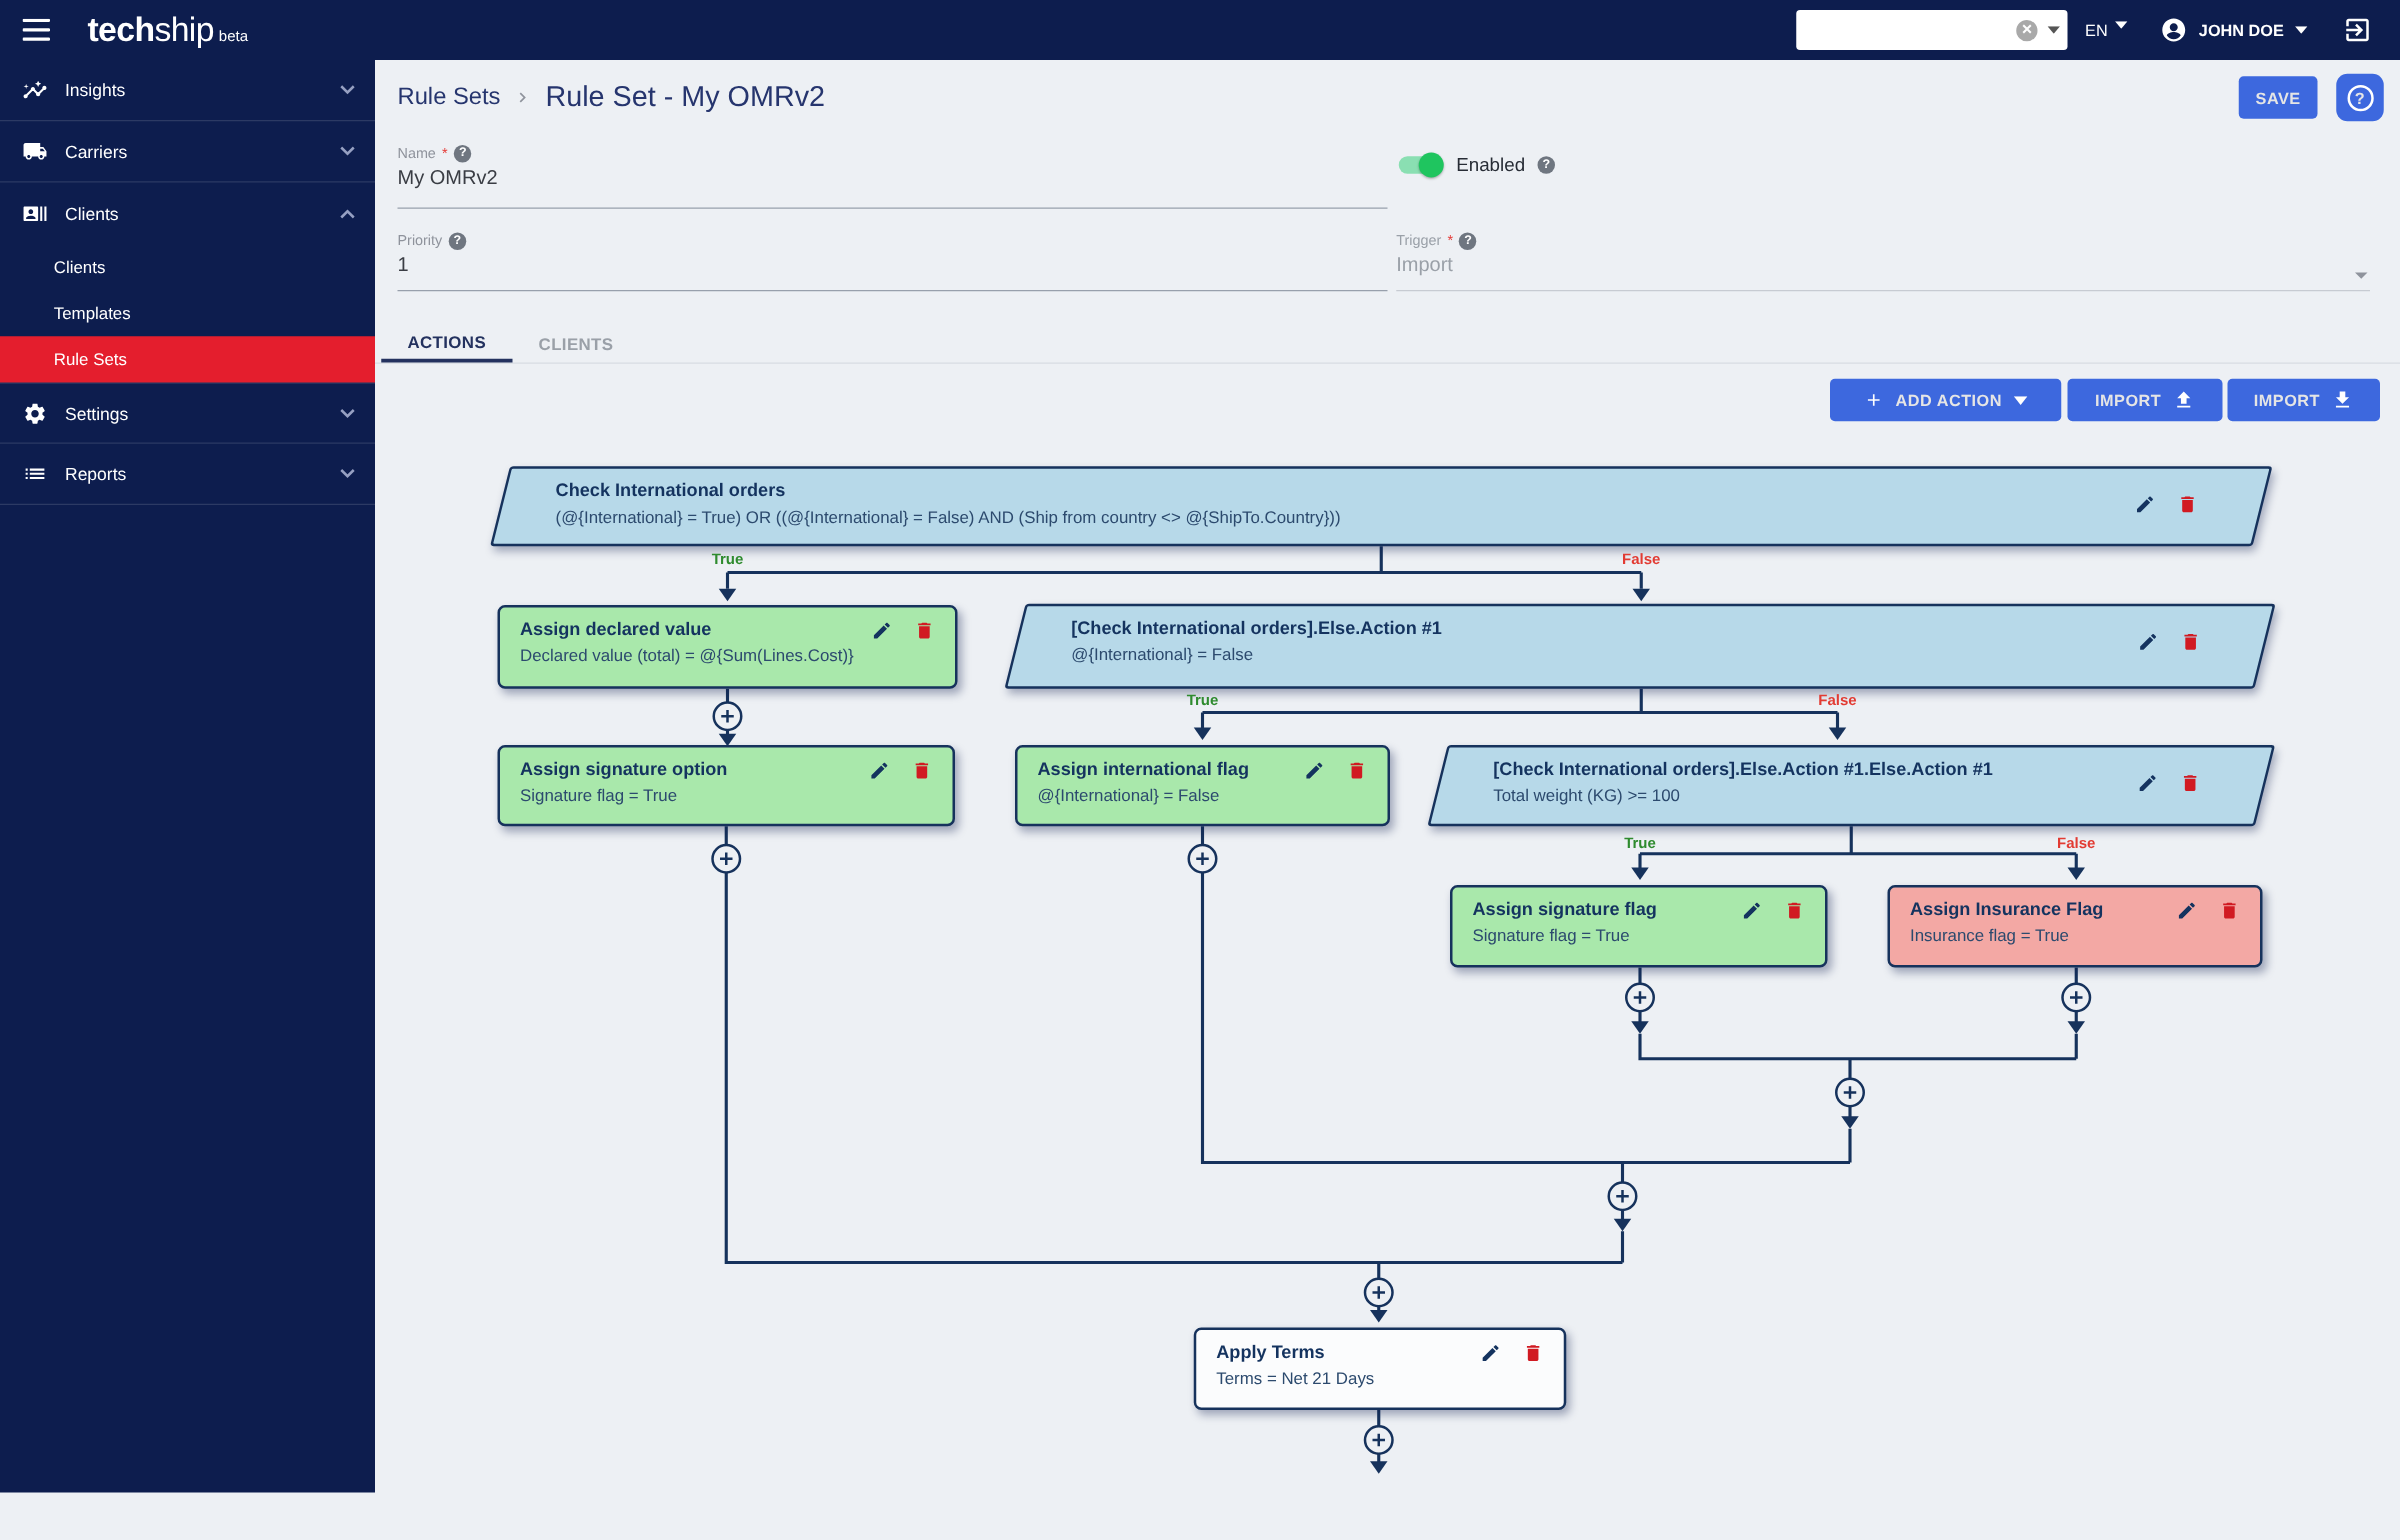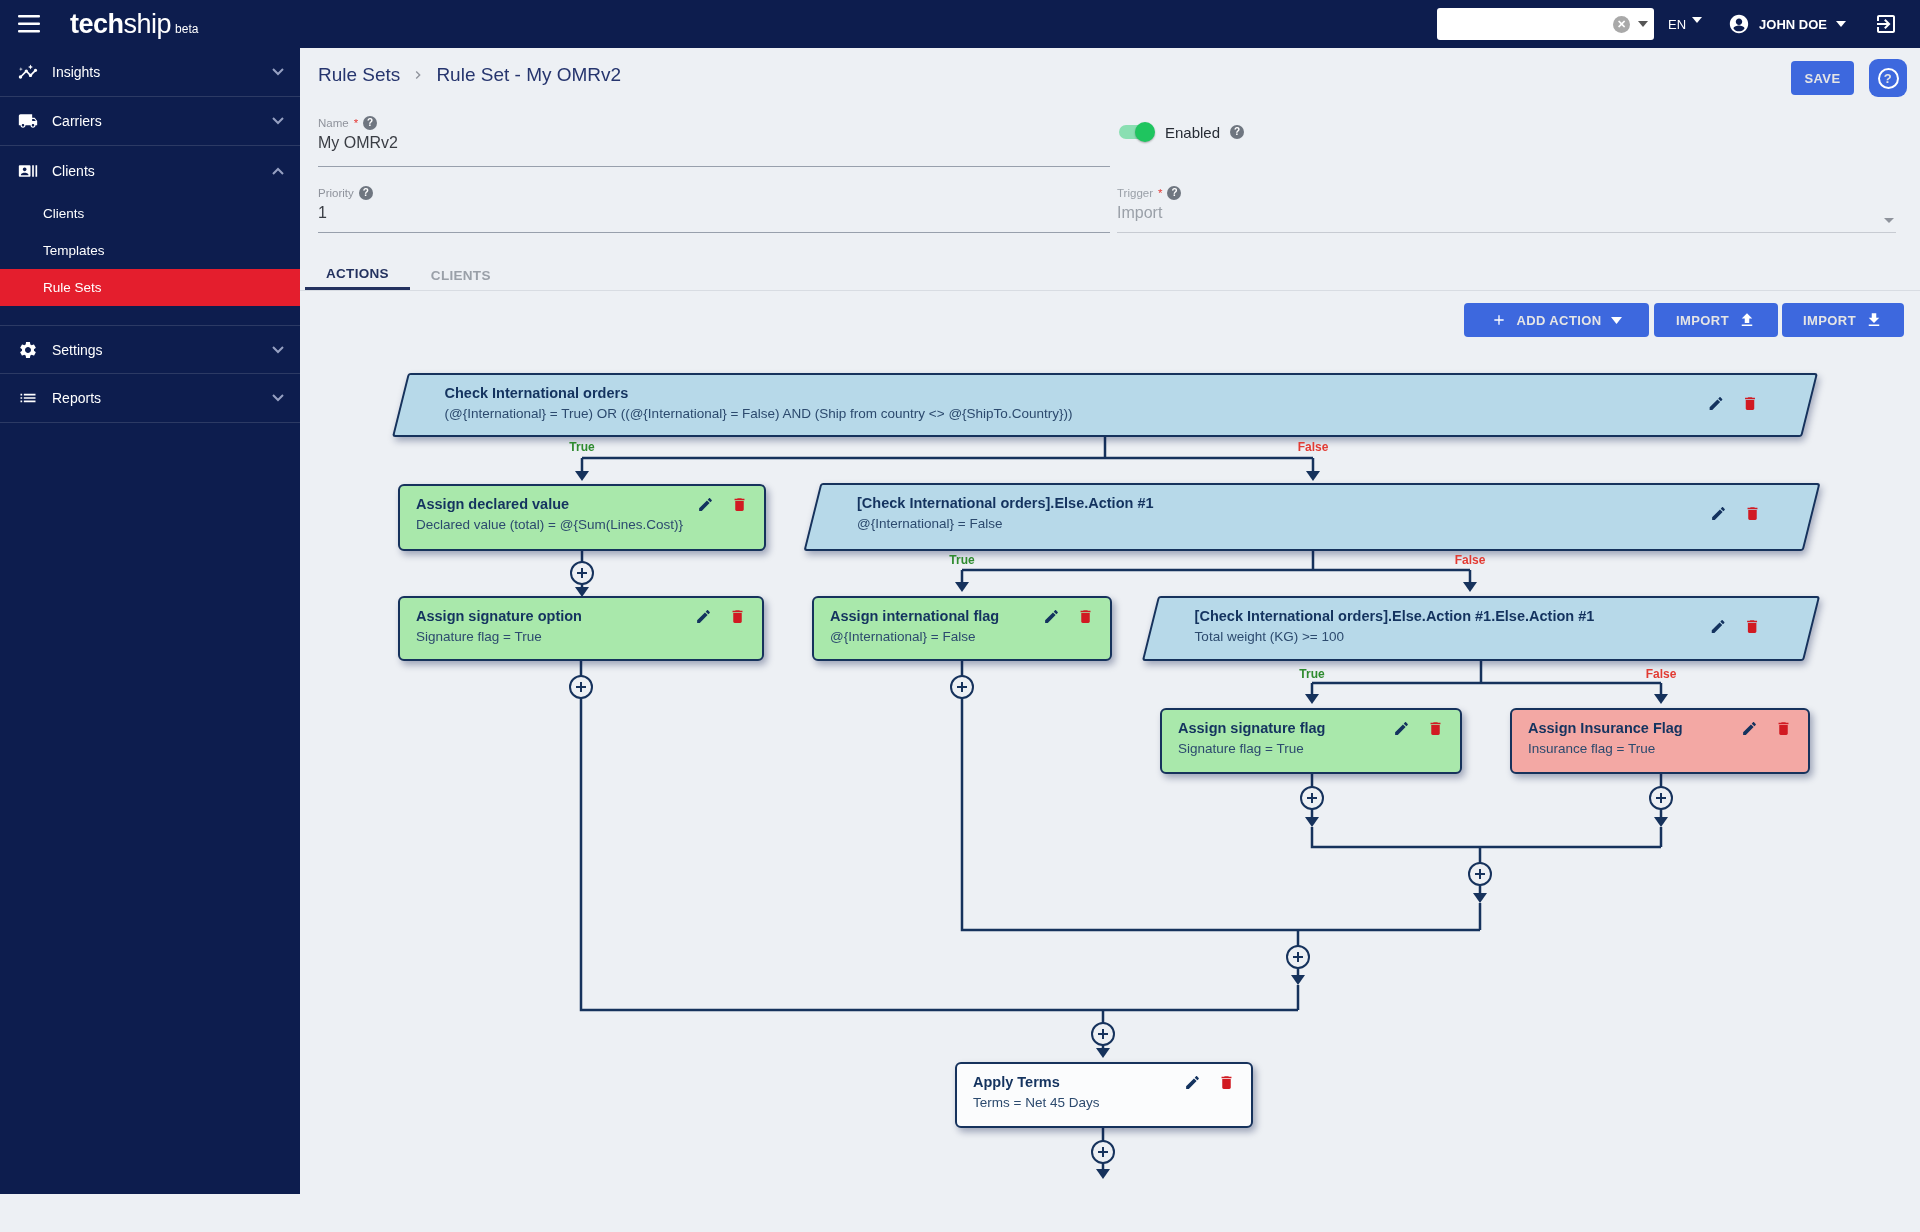--- a/index.html
+++ b/index.html
@@ -26,21 +26,21 @@
   .sidebar { position:absolute; left:0; top:48px; width:300px; height:1146px; background:#0d1d4e; z-index:20; }
   .side-item { height:49px; display:flex; align-items:center; padding:0 16px 0 18px; color:#fff; border-bottom:1px solid rgba(255,255,255,0.13); cursor:pointer; }
   .side-item .lbl { margin-left:14px; font-size:14px; font-weight:500; }
   .side-item .sp { flex:1; }
   .sub-item { height:37px; display:flex; align-items:center; padding-left:43px; color:#fff; font-size:13.5px; font-weight:500; cursor:pointer; }
   .sub-item.active { background:#e41e2d; }
 
   
   .breadcrumb { position:absolute; left:318px; top:64px; display:flex; align-items:center; gap:10px; z-index:5; }
   .bc-a { font-size:19px; color:#26356e; cursor:pointer; }
-  .bc-b { font-size:19px; color:#26356e; }
+  .bc-b { font-size:23px; color:#26356e; }
   .btn { background:#3d68de; color:#e5e5e5; border:none; border-radius:4px; font-family:"Liberation Sans",sans-serif; font-weight:700; font-size:13px; letter-spacing:0.4px; cursor:pointer; display:flex; align-items:center; justify-content:center; }
   .save-btn { position:absolute; left:1791px; top:61px; width:63px; height:34px; z-index:5; }
   .help-btn { position:absolute; left:1869px; top:59px; width:38px; height:38px; border-radius:9px; z-index:5; }
   .help-q { width:21px; height:21px; border:2px solid #fff; border-radius:50%; font-size:13px; font-weight:700; line-height:18px; text-align:center; }
 
   
   .field { position:absolute; z-index:5; }
   .f-label { font-size:11.5px; color:#8f939c; display:flex; align-items:center; gap:5px; }
   .f-label .req { color:#e53935; }
   .qicon { width:14px; height:14px; border-radius:50%; background:#6f7680; color:#fff; font-size:10px; font-weight:700; line-height:14px; text-align:center; display:inline-block; }
@@ -168,21 +168,21 @@
     </div>
     <div class="sub-item">
         <span>Clients</span>
       </div>
     <div class="sub-item">
         <span>Templates</span>
       </div>
     <div class="sub-item active">
         <span>Rule Sets</span>
       </div>
-    <div class="side-item" style="border-top:1px solid rgba(255,255,255,0.13);margin-top:19px;">
+    <div class="side-item" style="border-top:1px solid rgba(255,255,255,0.13);">
       <svg width="20" height="20" viewBox="0 0 24 24">
           <path fill="#fff" d="M19.14 12.94c.04-.3.06-.61.06-.94 0-.32-.02-.64-.07-.94l2.03-1.58c.18-.14.23-.41.12-.61l-1.92-3.32c-.12-.22-.37-.29-.59-.22l-2.39.96c-.5-.38-1.03-.7-1.62-.94l-.36-2.54c-.04-.24-.24-.41-.48-.41h-3.84c-.24 0-.43.17-.47.41l-.36 2.54c-.59.24-1.13.57-1.62.94l-2.39-.96c-.22-.08-.47 0-.59.22L2.74 8.87c-.12.21-.08.47.12.61l2.03 1.58c-.05.3-.09.63-.09.94s.02.64.07.94l-2.03 1.58c-.18.14-.23.41-.12.61l1.92 3.32c.12.22.37.29.59.22l2.39-.96c.5.38 1.03.7 1.62.94l.36 2.54c.05.24.24.41.48.41h3.84c.24 0 .44-.17.47-.41l.36-2.54c.59-.24 1.13-.56 1.62-.94l2.39.96c.22.08.47 0 .59-.22l1.92-3.32c.12-.22.07-.47-.12-.61l-2.01-1.58zM12 15.6c-1.98 0-3.6-1.62-3.6-3.6s1.62-3.6 3.6-3.6 3.6 1.62 3.6 3.6-1.62 3.6-3.6 3.6z"></path>
         </svg>
       <span class="lbl">Settings</span>
         <span class="sp"></span>
       <svg width="12" height="8" viewBox="0 0 12 8">
           <path d="M1 1l5 5 5-5" stroke="#96a0c2" stroke-width="2" fill="none"></path>
         </svg>
     </div>
     <div class="side-item">
@@ -454,21 +454,21 @@
           <path fill="#14335f" d="M3 17.25V21h3.75L17.81 9.94l-3.75-3.75L3 17.25zM20.71 7.04c.39-.39.39-1.02 0-1.41l-2.34-2.34c-.39-.39-1.02-.39-1.41 0l-1.83 1.83 3.75 3.75 1.83-1.83z"></path>
         </svg>
       <svg width="17" height="17" viewBox="0 0 24 24">
           <path fill="#d11a22" d="M6 19c0 1.1.9 2 2 2h8c1.1 0 2-.9 2-2V7H6v12zM19 4h-3.5l-1-1h-5l-1 1H5v2h14V4z"></path>
         </svg>
     </div>
   </div>
 
   <div class="node whiten" style="left:955px; top:1062px; width:298px; height:66px;">
     <div class="node-title">Apply Terms</div>
-    <div class="node-sub">Terms = Net 45 Days</div>
+    <div class="node-sub">Terms = Net 21 Days</div>
     <div class="node-icons">
       <svg width="17" height="17" viewBox="0 0 24 24">
           <path fill="#14335f" d="M3 17.25V21h3.75L17.81 9.94l-3.75-3.75L3 17.25zM20.71 7.04c.39-.39.39-1.02 0-1.41l-2.34-2.34c-.39-.39-1.02-.39-1.41 0l-1.83 1.83 3.75 3.75 1.83-1.83z"></path>
         </svg>
       <svg width="17" height="17" viewBox="0 0 24 24">
           <path fill="#d11a22" d="M6 19c0 1.1.9 2 2 2h8c1.1 0 2-.9 2-2V7H6v12zM19 4h-3.5l-1-1h-5l-1 1H5v2h14V4z"></path>
         </svg>
     </div>
   </div>
 

